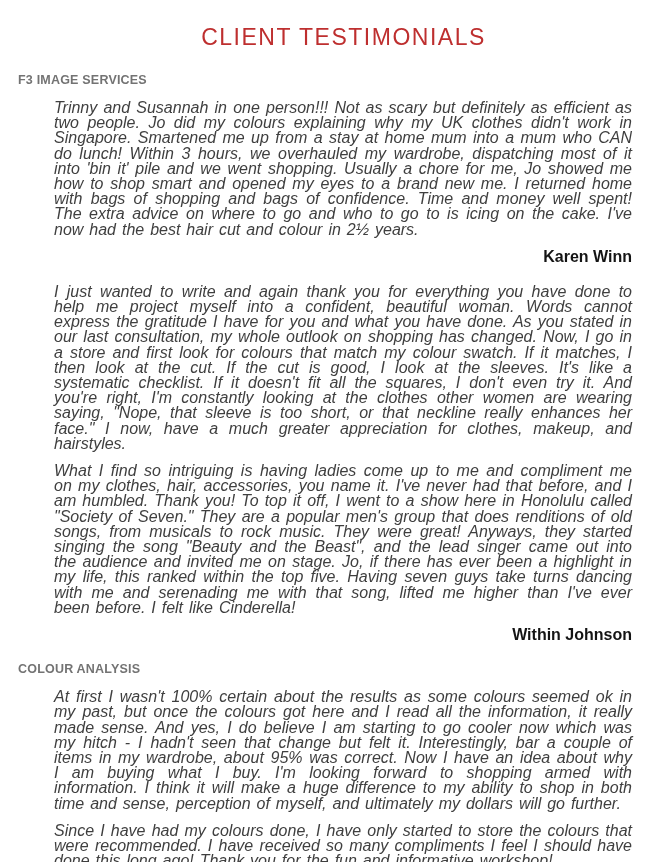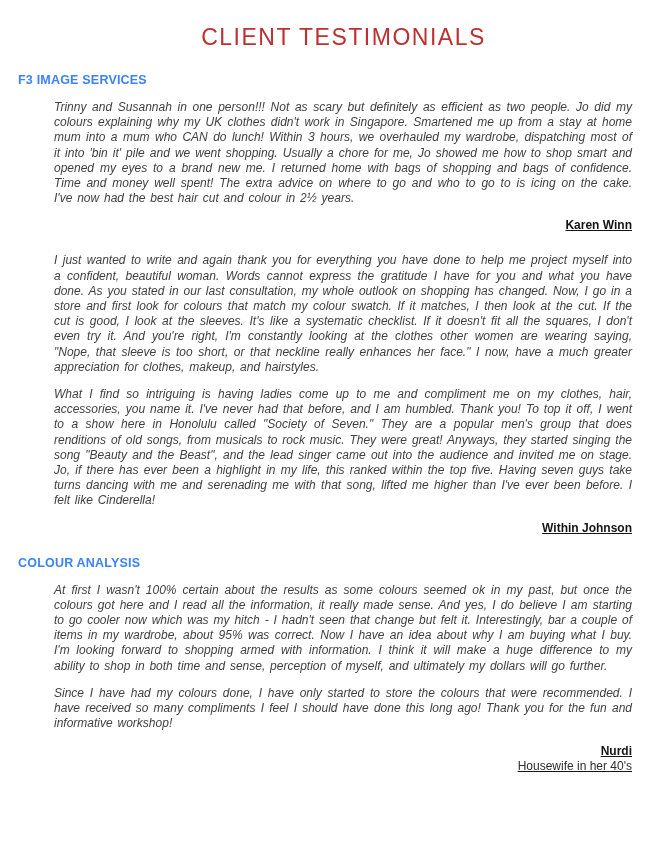--- a/index.html
+++ b/index.html
@@ -23,45 +23,44 @@
     margin: 0 0 0 0;
     text-align: center;
     color: #be2f2f;
     font-size: 23px;
     font-weight: 400;
     letter-spacing: 1.5px;
     padding-left: 37px;
   }
   .heading {
     margin: 22px 18px 13px 18px;
-    color: #3b82f6;
+    color: #737373;
     font-size: 12.5px;
     font-weight: bold;
     letter-spacing: 0.2px;
   }
   .heading.second {
     margin-top: 16px;
   }
   .para {
     margin: 0 18px 12px 54px;
     text-align: justify;
     font-style: italic;
-    font-size: 12px;
+    font-size: 16px;
     line-height: 15.2px;
     word-spacing: 1.5px;
     color: #3f3f3f;
   }
   .author {
     margin: 0 18px 20px 54px;
     text-align: right;
     font-weight: bold;
-    font-size: 12px;
+    font-size: 16px;
     line-height: 15px;
     color: #141414;
-    text-decoration: underline;
   }
   .author .author-note {
     display: block;
     font-weight: normal;
     color: #2e2e2e;
     text-align: right;
   }
 </style>
 </head>
 <body>

